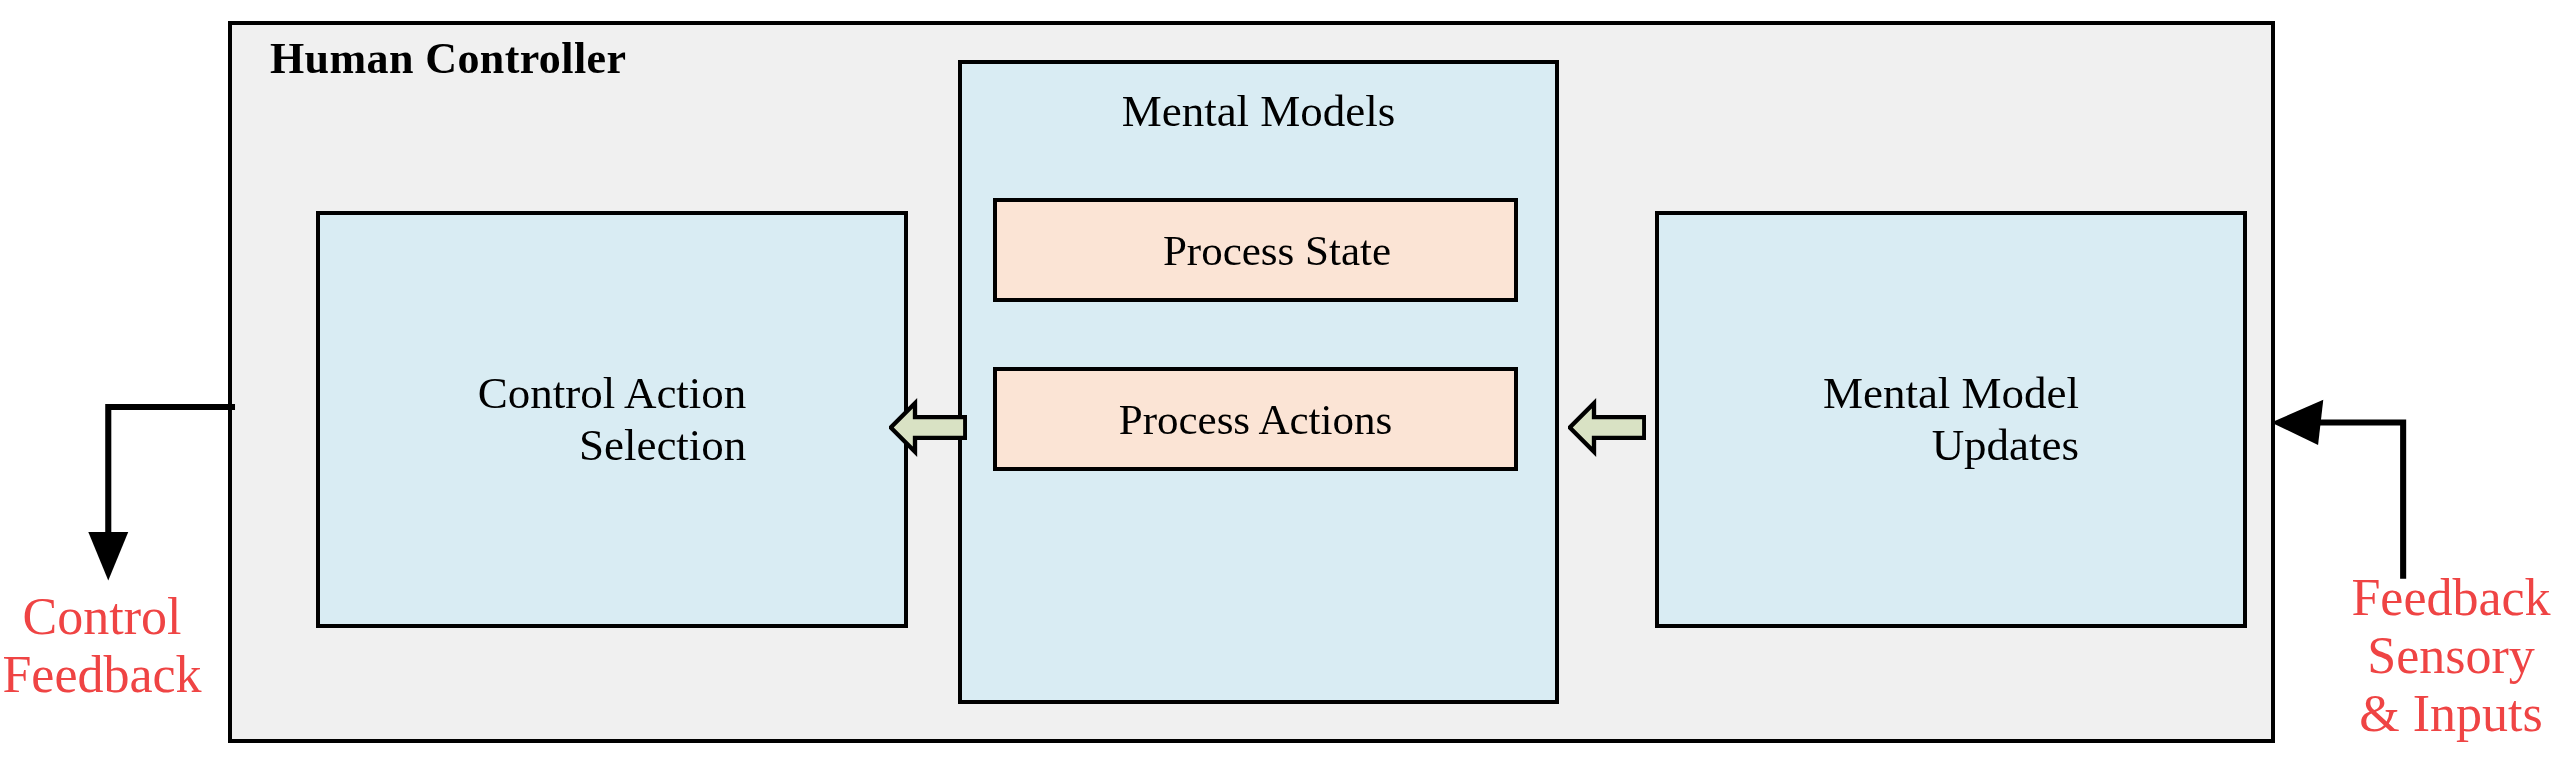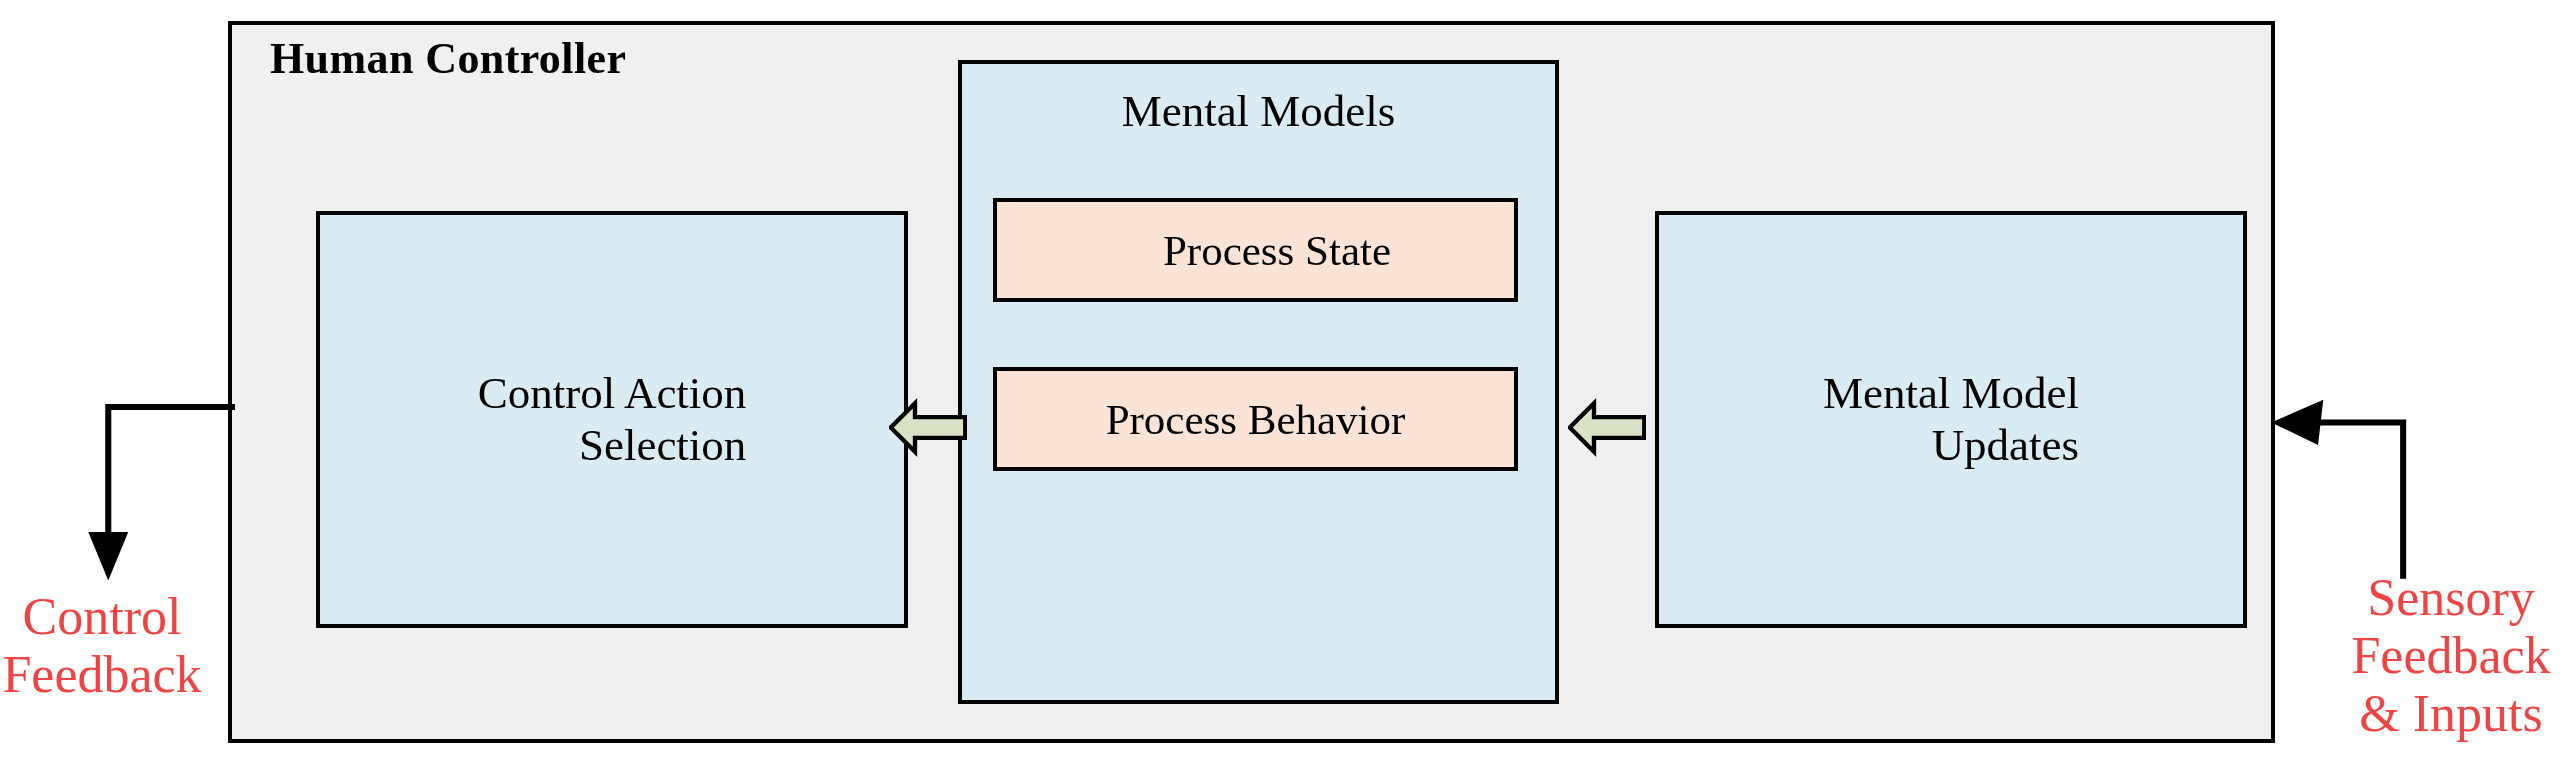--- a/index.html
+++ b/index.html
@@ -173,21 +173,21 @@
   </div>
 
   <div id="box-mental-models">
     <div id="mental-models-title">Mental Models</div>
 
     <div class="peach-box" id="peach-process-state">
       <span class="box-label">Process State</span>
     </div>
 
     <div class="peach-box" id="peach-process-behavior">
-      <span class="box-label">Process Behavior</span>
+      <span class="box-label">Process Actions</span>
     </div>
 
   </div>
 
   <div class="blue-box" id="box-mental-updates">
     <span class="box-label">Mental Model<br>Updates</span>
   </div>
 
   <svg class="green-arrow" id="green-arrow-left" viewBox="0 0 90 72">
     <polygon points="2,36 30,8 30,24 88,24 88,48 30,48 30,64" fill="#d9e2c4" stroke="#000000" stroke-width="5" stroke-linejoin="miter"></polygon>
@@ -206,19 +206,19 @@
     <path d="M 158 210 L 158 30 L 56 30" fill="none" stroke="#000000" stroke-width="7"></path>
     <polygon points="6,30 66,4 60,56" fill="#000000"></polygon>
   </svg>
 
   <div class="outside-label" id="label-control-actions">
     <div>Control</div>
     <div>Feedback</div>
   </div>
 
   <div class="outside-label" id="label-sensory">
+    <div>Feedback</div>
     <div>Sensory</div>
-    <div>Feedback</div>
     <div>&amp; Inputs</div>
   </div>
 
 </div>
 
 
 </body></html>

